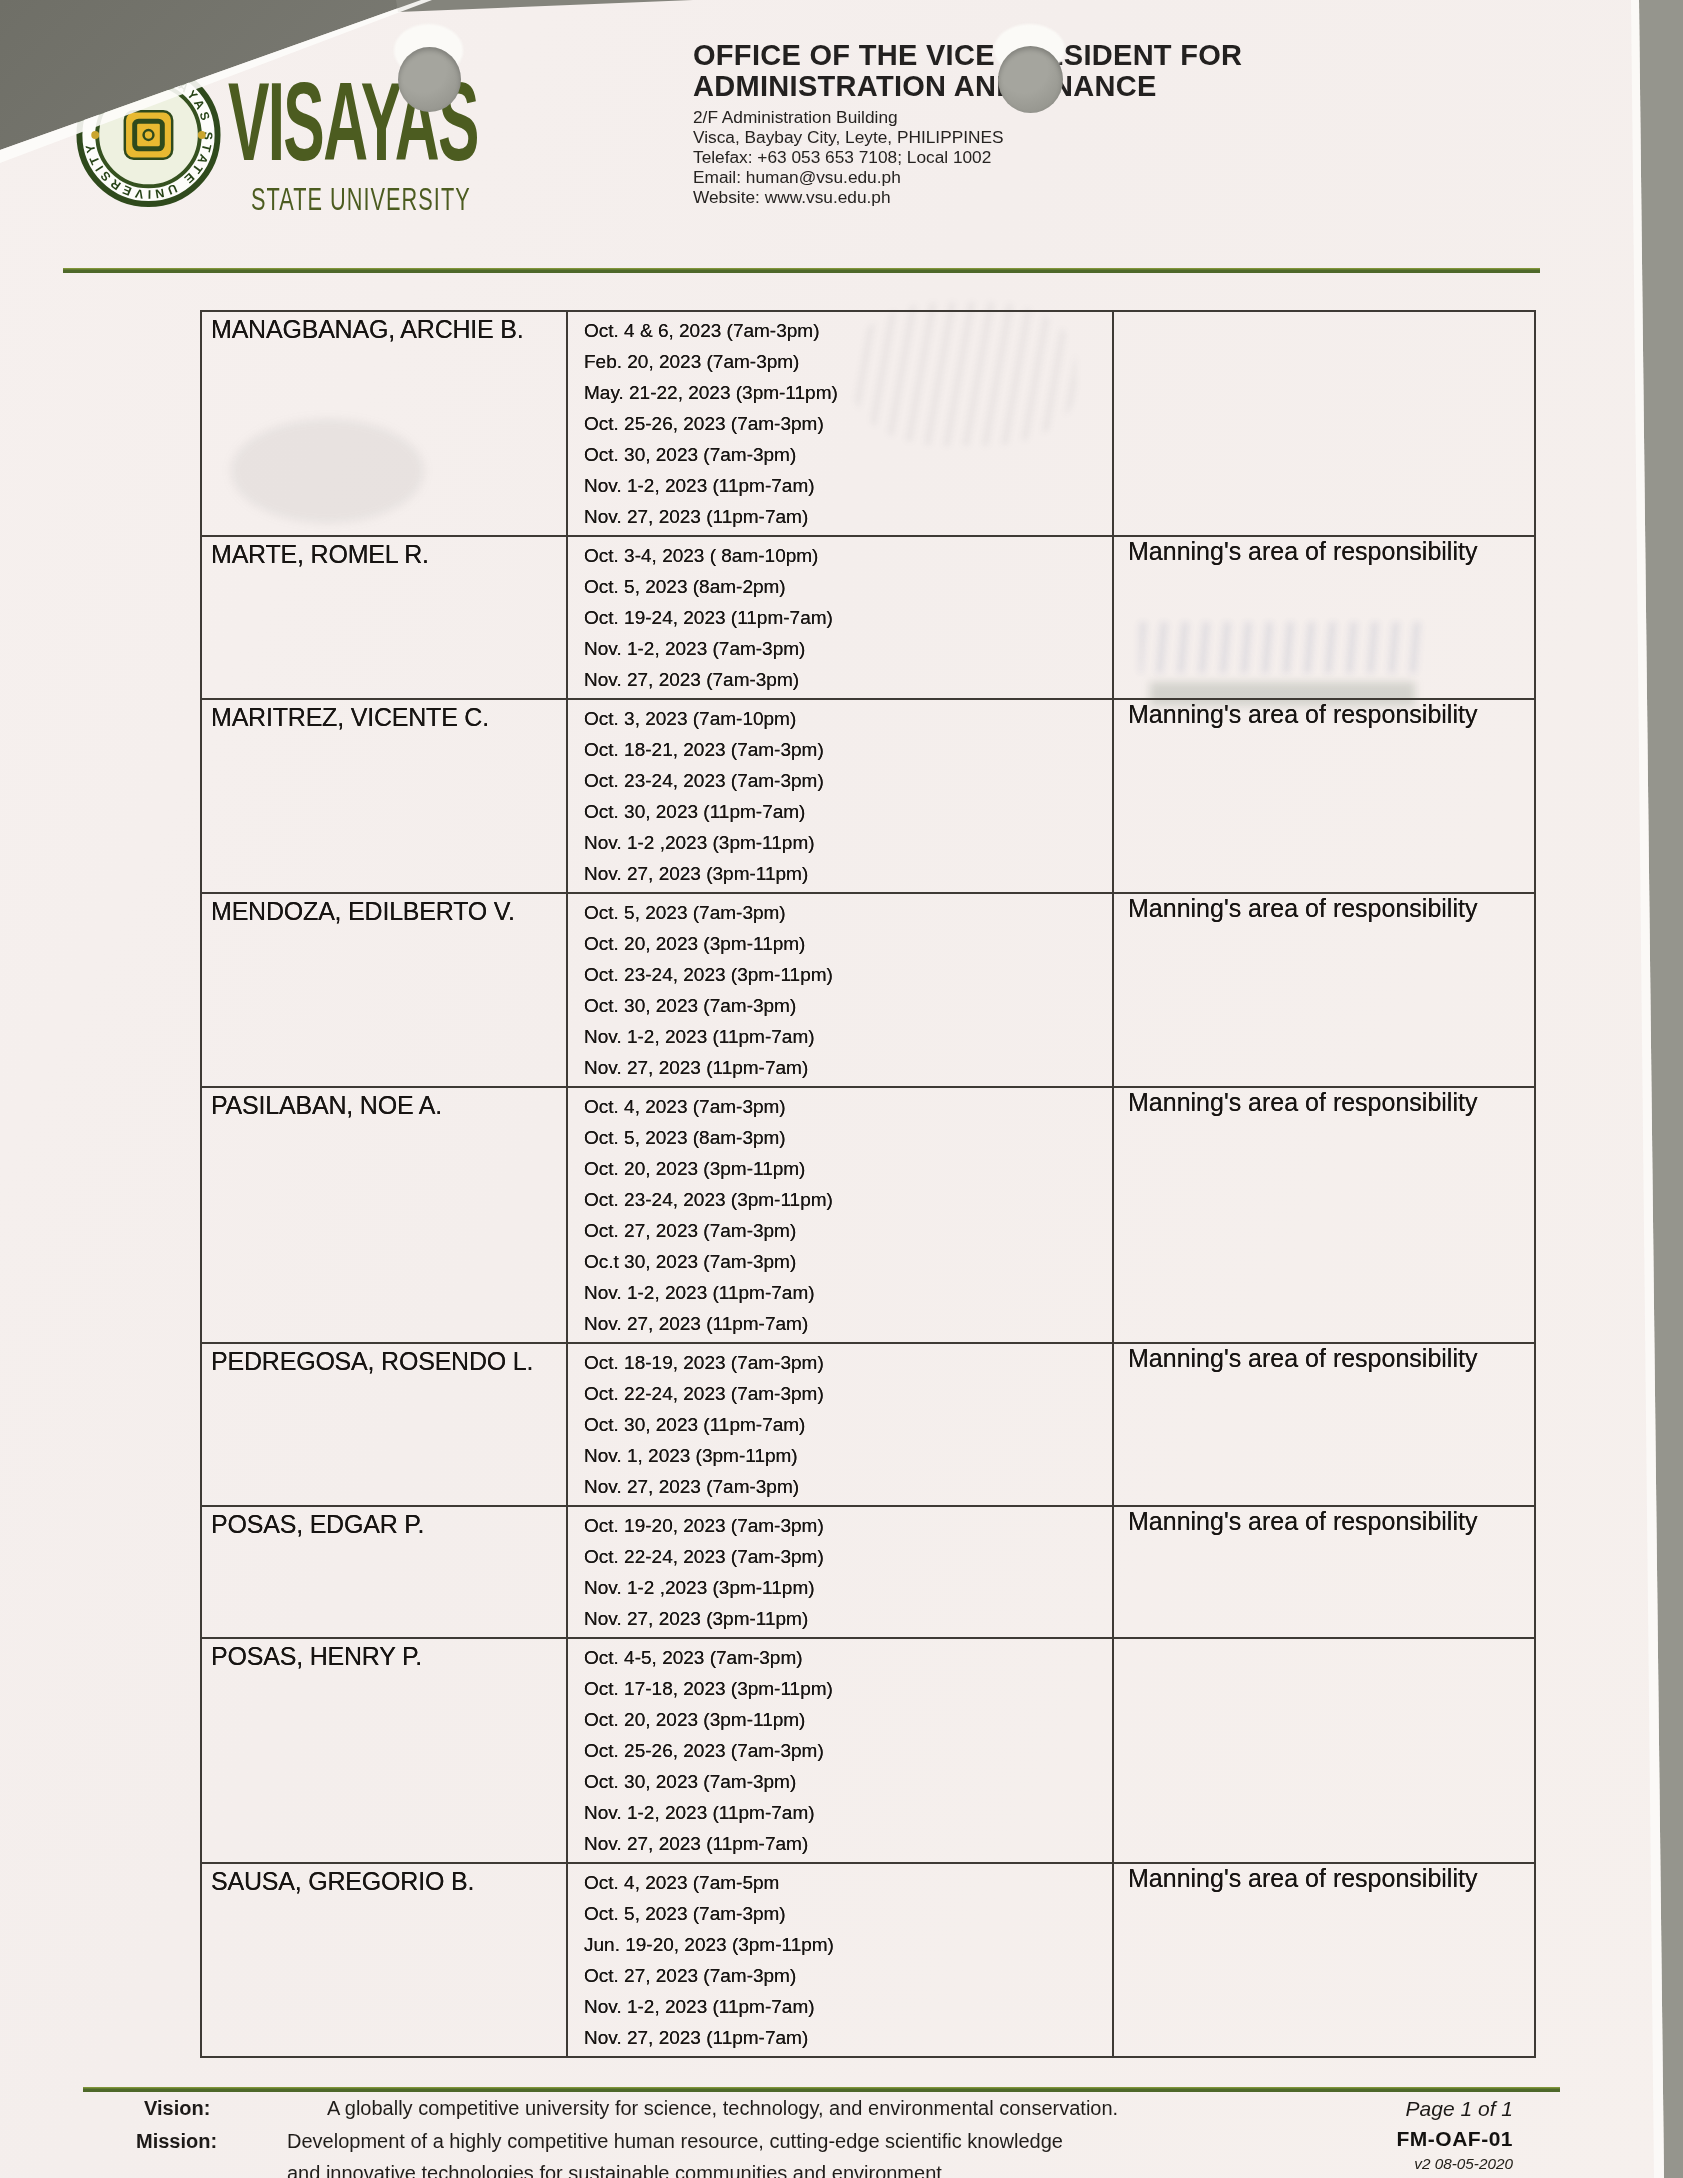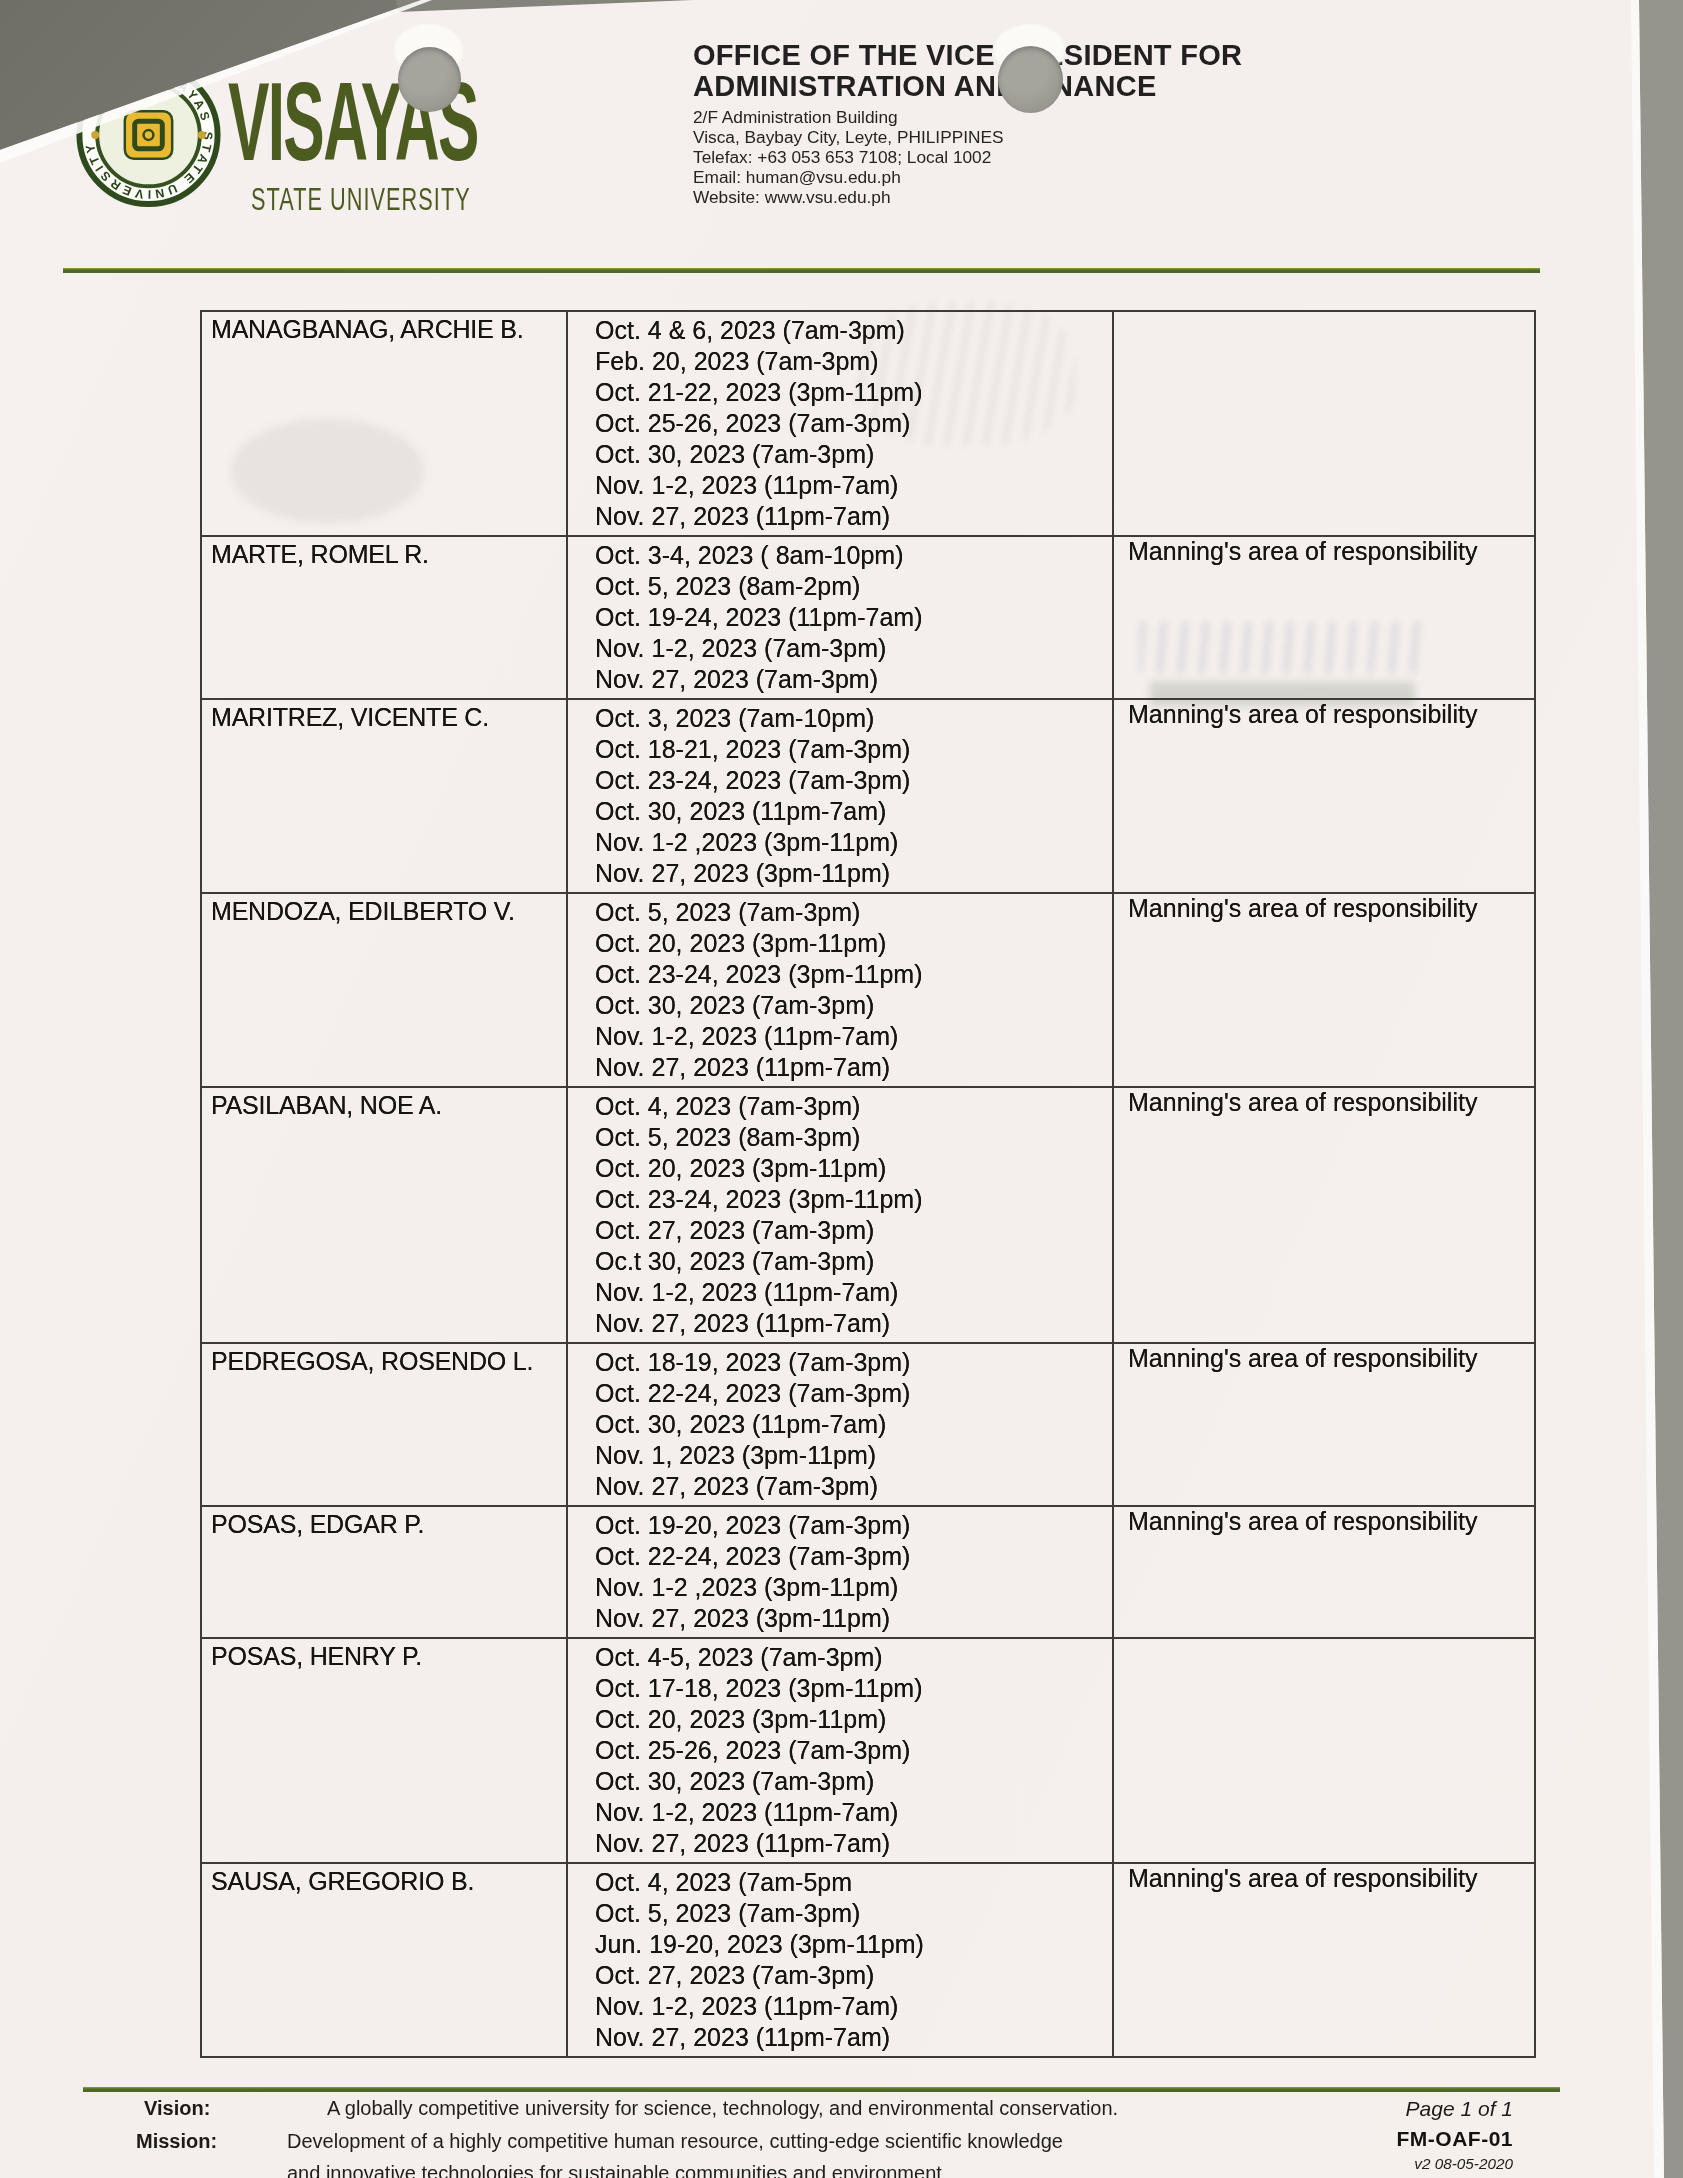--- a/index.html
+++ b/index.html
@@ -45,22 +45,22 @@
   .rule{position:absolute;height:5px;background:linear-gradient(#8fa23e 0%,#4e682a 45%,#4e682a 100%);z-index:2;}
   .rule-top{left:63px;top:268px;width:1477px;}
   .rule-bottom{left:83px;top:2087px;width:1477px;}
   
   .doc-table{position:absolute;left:200px;top:310px;width:1334px;z-index:2;
     border-collapse:collapse;table-layout:fixed;background:transparent;}
   .doc-table td{border:2px solid #3e3a35;vertical-align:top;}
   .name-cell{padding:3px 4px 0 9px;font-size:25px;letter-spacing:-0.2px;
     color:#171412;text-shadow:0 0 0.6px rgba(23,20,18,.95);}
   .sched-cell{padding:3px 4px 3px 16px;}
-  .sched-line{font-size:25px;line-height:31px;color:#171412;white-space:nowrap;
-    text-shadow:0 0 0.6px rgba(23,20,18,.95);margin-left:11px;}
+  .sched-line{font-size:19px;line-height:31px;color:#171412;white-space:nowrap;
+    text-shadow:0 0 0.6px rgba(23,20,18,.95);}
   .area-cell{vertical-align:middle;padding:0 6px 0 14px;font-size:25px;color:#171412;
     text-shadow:0 0 0.5px rgba(23,20,18,.9);}
   
   .footer-label{position:absolute;font-size:20px;font-weight:700;color:#1d1a18;z-index:2;}
   .footer-text{position:absolute;left:287px;font-size:20px;font-weight:500;color:#201d1a;z-index:2;white-space:nowrap;}
   .footer-right{position:absolute;z-index:2;text-align:right;right:170px;}
   .page-info{top:2097px;font-size:21px;font-style:italic;font-weight:500;color:#1d1a18;}
   .form-code{top:2127px;font-size:21px;font-weight:700;color:#141210;letter-spacing:0.5px;margin-left:48px;}
   .form-version{top:2155px;font-size:15.3px;font-style:italic;font-weight:500;color:#232019;}
 </style>
@@ -116,21 +116,21 @@
       <col style="width:366px">
         <col style="width:546px">
         <col style="width:422px">
     </colgroup>
     <tbody>
         <tr>
           <td class="name-cell">MANAGBANAG, ARCHIE B.</td>
           <td class="sched-cell">
             <div class="sched-line">Oct. 4 &amp; 6, 2023 (7am-3pm)</div>
             <div class="sched-line">Feb. 20, 2023 (7am-3pm)</div>
-            <div class="sched-line">Oct. 21-22, 2023 (3pm-11pm)</div>
+            <div class="sched-line">May. 21-22, 2023 (3pm-11pm)</div>
             <div class="sched-line">Oct. 25-26, 2023 (7am-3pm)</div>
             <div class="sched-line">Oct. 30, 2023 (7am-3pm)</div>
             <div class="sched-line">Nov. 1-2, 2023 (11pm-7am)</div>
             <div class="sched-line">Nov. 27, 2023 (11pm-7am)</div>
           </td>
           <td class="area-cell"></td>
         </tr>
         <tr>
           <td class="name-cell">MARTE, ROMEL R.</td>
           <td class="sched-cell">

